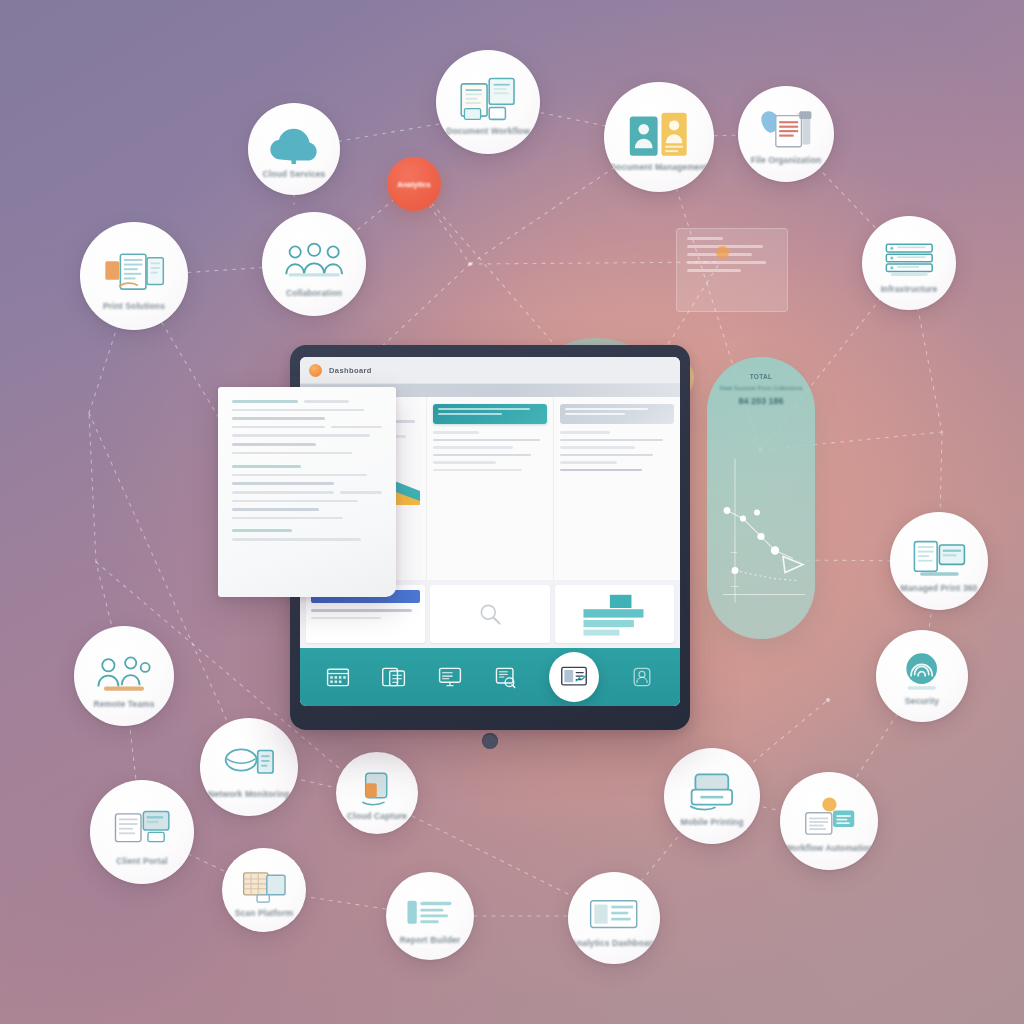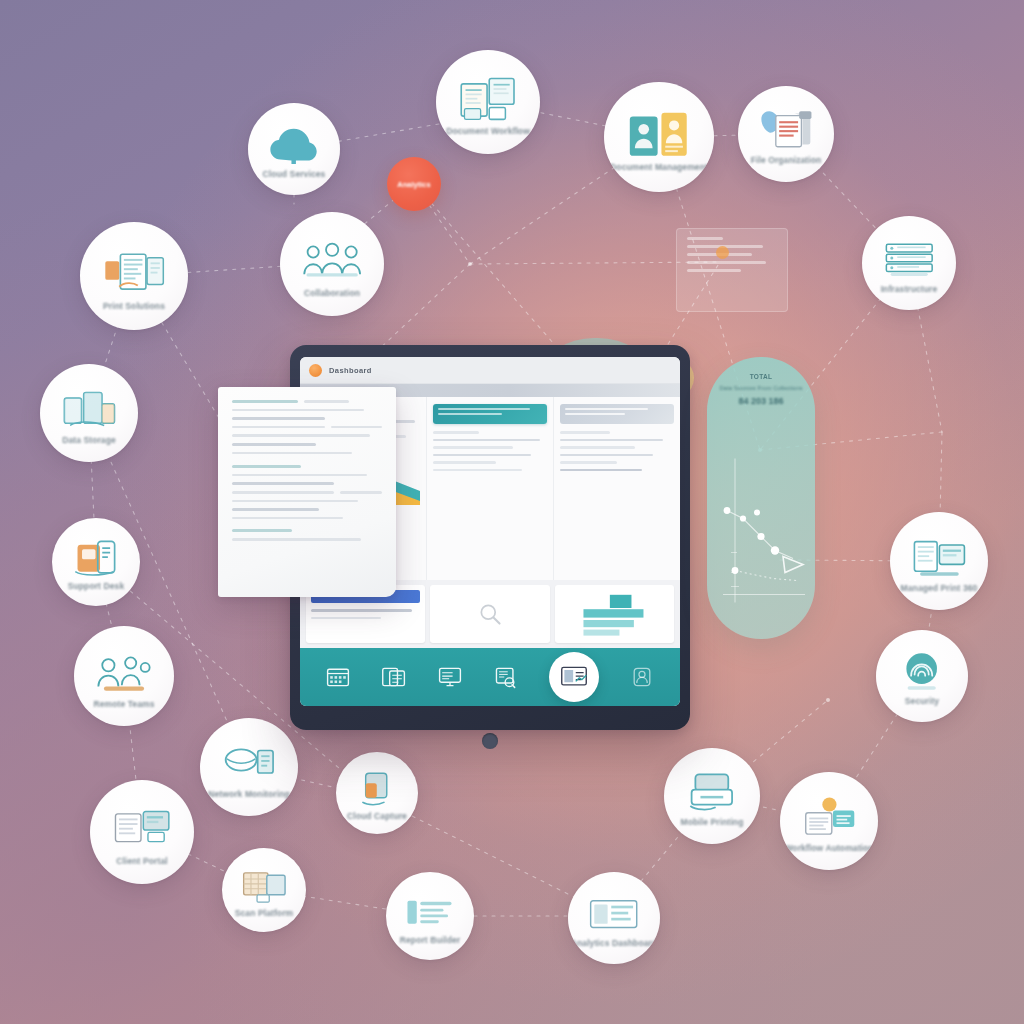--- a/index.html
+++ b/index.html
@@ -320,21 +320,21 @@
             <rect x="41" y="11" width="8" height="1.6"></rect>
             <rect x="41" y="15" width="8" height="1.6"></rect>
             <rect x="41" y="19" width="6" height="1.6"></rect>
           </g>
         <path d="M14 32c4-4 12-4 16-1" stroke="#e89a50" stroke-width="1.6" fill="none"></path>
       </svg>
     </span>
     <div class="cap sm">Print Solutions</div>
   </div>
 
-  <div class="node" style="left:280px;top:212px;width:104px;height:104px;">
+  <div class="node" style="left:262px;top:212px;width:104px;height:104px;">
     <span class="glyph">
       <svg viewBox="0 0 54 36">
         <g fill="none" stroke="#3b9fa8" stroke-width="1.6">
           <circle cx="10" cy="10" r="5"></circle>
             <path d="M2 30c0-5.5 3.6-9 8-9s8 3.5 8 9"></path>
           <circle cx="27" cy="8" r="5.5"></circle>
             <path d="M18 30c0-6 4-9.8 9-9.8s9 3.8 9 9.8"></path>
           <circle cx="44" cy="10" r="5"></circle>
             <path d="M36 30c0-5.5 3.6-9 8-9s8 3.5 8 9"></path>
         </g>
@@ -361,52 +361,22 @@
             <rect x="14" y="6" width="26" height="1.5"></rect>
             <rect x="14" y="15" width="26" height="1.5"></rect>
             <rect x="14" y="24" width="20" height="1.5"></rect>
           </g>
         <rect x="8" y="30" width="34" height="3" rx="1.5" fill="#cfe6ea"></rect>
       </svg>
     </span>
     <div class="cap sm2">Infrastructure</div>
   </div>
 
-  <div class="node" style="left:40px;top:364px;width:98px;height:98px;">
-    <span class="glyph">
-      <svg viewBox="0 0 50 38">
-        <g fill="none" stroke="#4aa8b5" stroke-width="1.5">
-          <rect x="3" y="9" width="15" height="22" rx="2"></rect>
-          <rect x="20" y="4" width="16" height="27" rx="2"></rect>
-          <rect x="36" y="14" width="11" height="17" rx="2"></rect>
-        </g>
-        <rect x="20" y="4" width="16" height="27" rx="2" fill="#a9d8de" opacity=".5"></rect>
-        <rect x="3" y="9" width="15" height="22" rx="2" fill="#c9e7ea" opacity=".45"></rect>
-        <rect x="36" y="14" width="11" height="17" rx="2" fill="#f0cd9a" opacity=".55"></rect>
-        <path d="M8 33c6-4 20-4 30 0" stroke="#4aa8b5" stroke-width="1.3" fill="none"></path>
-      </svg>
-    </span>
-    <div class="cap sm">Data Storage</div>
-  </div>
-
-
-  <div class="node" style="left:52px;top:518px;width:88px;height:88px;">
-    <span class="glyph">
-      <svg viewBox="0 0 44 36">
-        <rect x="6" y="6" width="20" height="24" rx="3" fill="#e89a50"></rect>
-        <rect x="10" y="10" width="12" height="9" rx="1.5" fill="#fff" opacity=".85"></rect>
-        <g fill="none" stroke="#4aa8b5" stroke-width="1.5">
-          <rect x="24" y="3" width="15" height="28" rx="3"></rect>
-          <path d="M28 9h7M28 13h7M28 17h5"></path>
-        </g>
-        <path d="M4 30c6 4 24 4 34 0" stroke="#4aa8b5" stroke-width="1.3" fill="none"></path>
-      </svg>
-    </span>
-    <div class="cap sm">Support Desk</div>
-  </div>
+
+
 
   <div class="node" style="left:890px;top:512px;width:98px;height:98px;">
     <span class="glyph">
       <svg viewBox="0 0 50 38">
         <rect x="3" y="5" width="20" height="26" rx="2" fill="#fff" stroke="#4aa8b5" stroke-width="1.4"></rect>
         <g fill="#bfe2e6">
             <rect x="6" y="9" width="14" height="1.6"></rect>
             <rect x="6" y="13" width="14" height="1.6"></rect>
             <rect x="6" y="17" width="10" height="1.6"></rect>
             <rect x="6" y="21" width="13" height="1.6"></rect>

